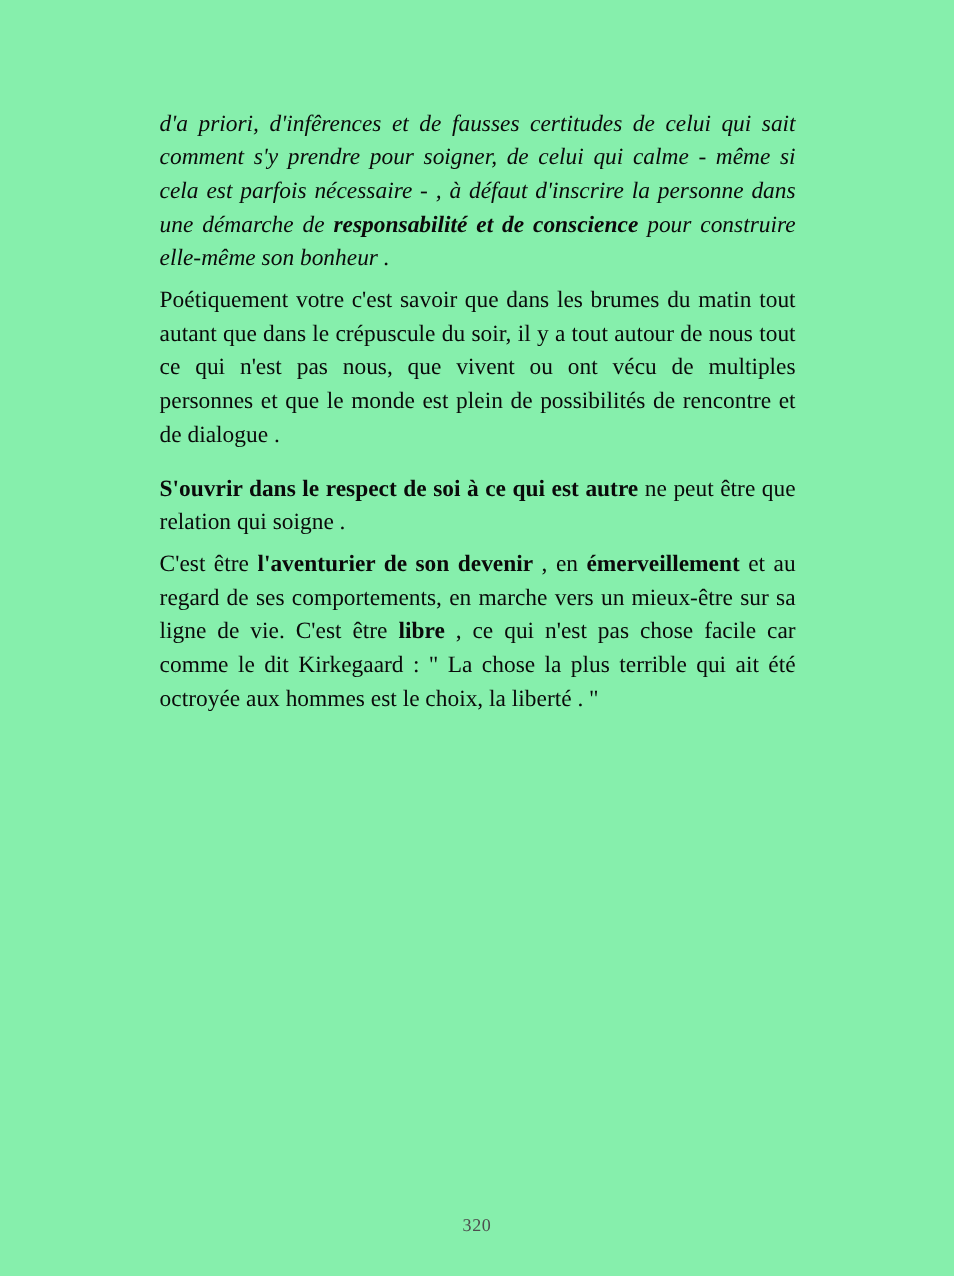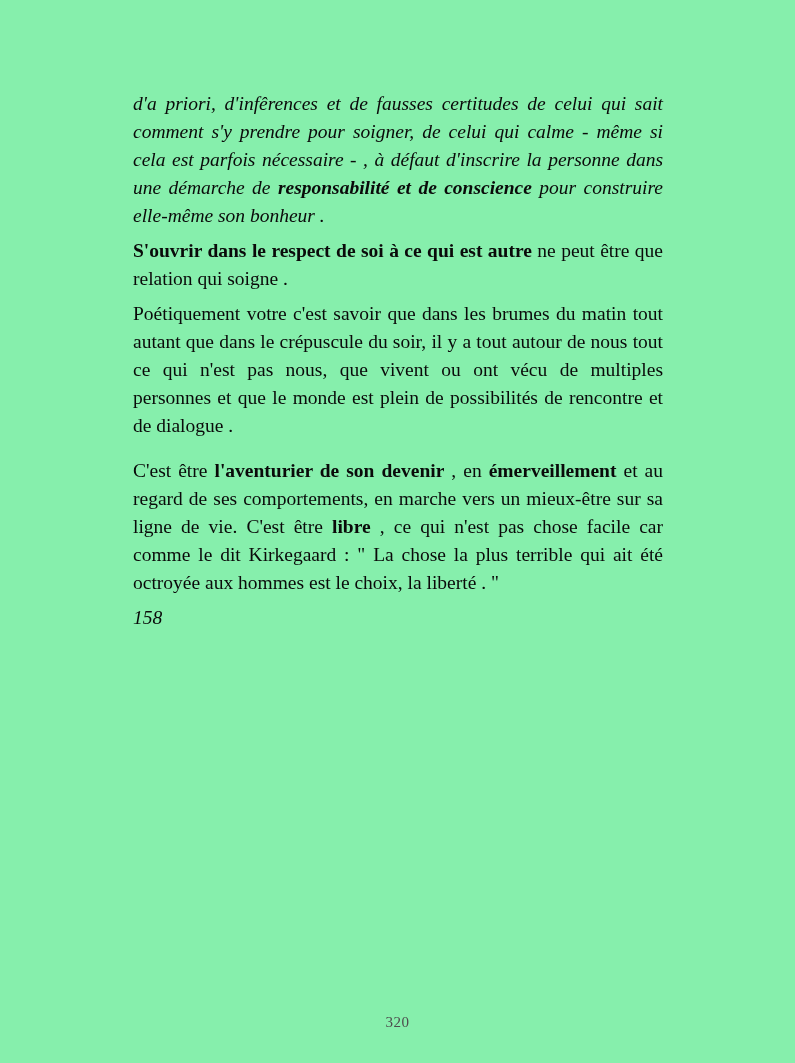--- a/index.html
+++ b/index.html
@@ -55,22 +55,21 @@
     text-align: right;
   }
 </style>
 </head>
 <body>
 
 <div class="page">
   <div class="content">
     <div>
         <p class="para italic"><span>d'a priori, d'infêrences et de fausses certitudes de celui qui sait comment s'y prendre pour soigner, de celui qui calme - même si cela est parfois nécessaire - , à défaut d'inscrire la personne dans une démarche de </span><span class="bold">responsabilité et de conscience</span><span> pour construire elle-même son bonheur .</span></p>
+        <p class="para extra-after"><span>Poétiquement votre c'est savoir que dans les brumes du matin tout autant que dans le crépuscule du soir, il y a tout autour de nous tout ce qui n'est pas nous, que vivent ou ont vécu de multiples personnes et que le monde est plein de possibilités de rencontre et de dialogue .</span></p>
         <p class="para"><span class="bold">S'ouvrir dans le respect de soi à ce qui est autre</span><span> ne peut être que relation qui soigne .</span></p>
-        <p class="para extra-after"><span>Poétiquement votre c'est savoir que dans les brumes du matin tout autant que dans le crépuscule du soir, il y a tout autour de nous tout ce qui n'est pas nous, que vivent ou ont vécu de multiples personnes et que le monde est plein de possibilités de rencontre et de dialogue .</span></p>
         <p class="para"><span>C'est être </span><span class="bold">l'aventurier de son devenir</span><span> , en </span><span class="bold">émerveillement</span><span> et au regard de ses comportements, en marche vers un mieux-être sur sa ligne de vie. C'est être </span><span class="bold">libre</span><span> , ce qui n'est pas chose facile car comme le dit Kirkegaard : " La chose la plus terrible qui ait été octroyée aux hommes est le choix, la liberté . "</span></p>
       </div>
-    <div class="inner-num">158</div>
   </div>
   <div class="footer">
     <span class="footer-num">320</span>
   </div>
 </div>
 
 </body></html>

